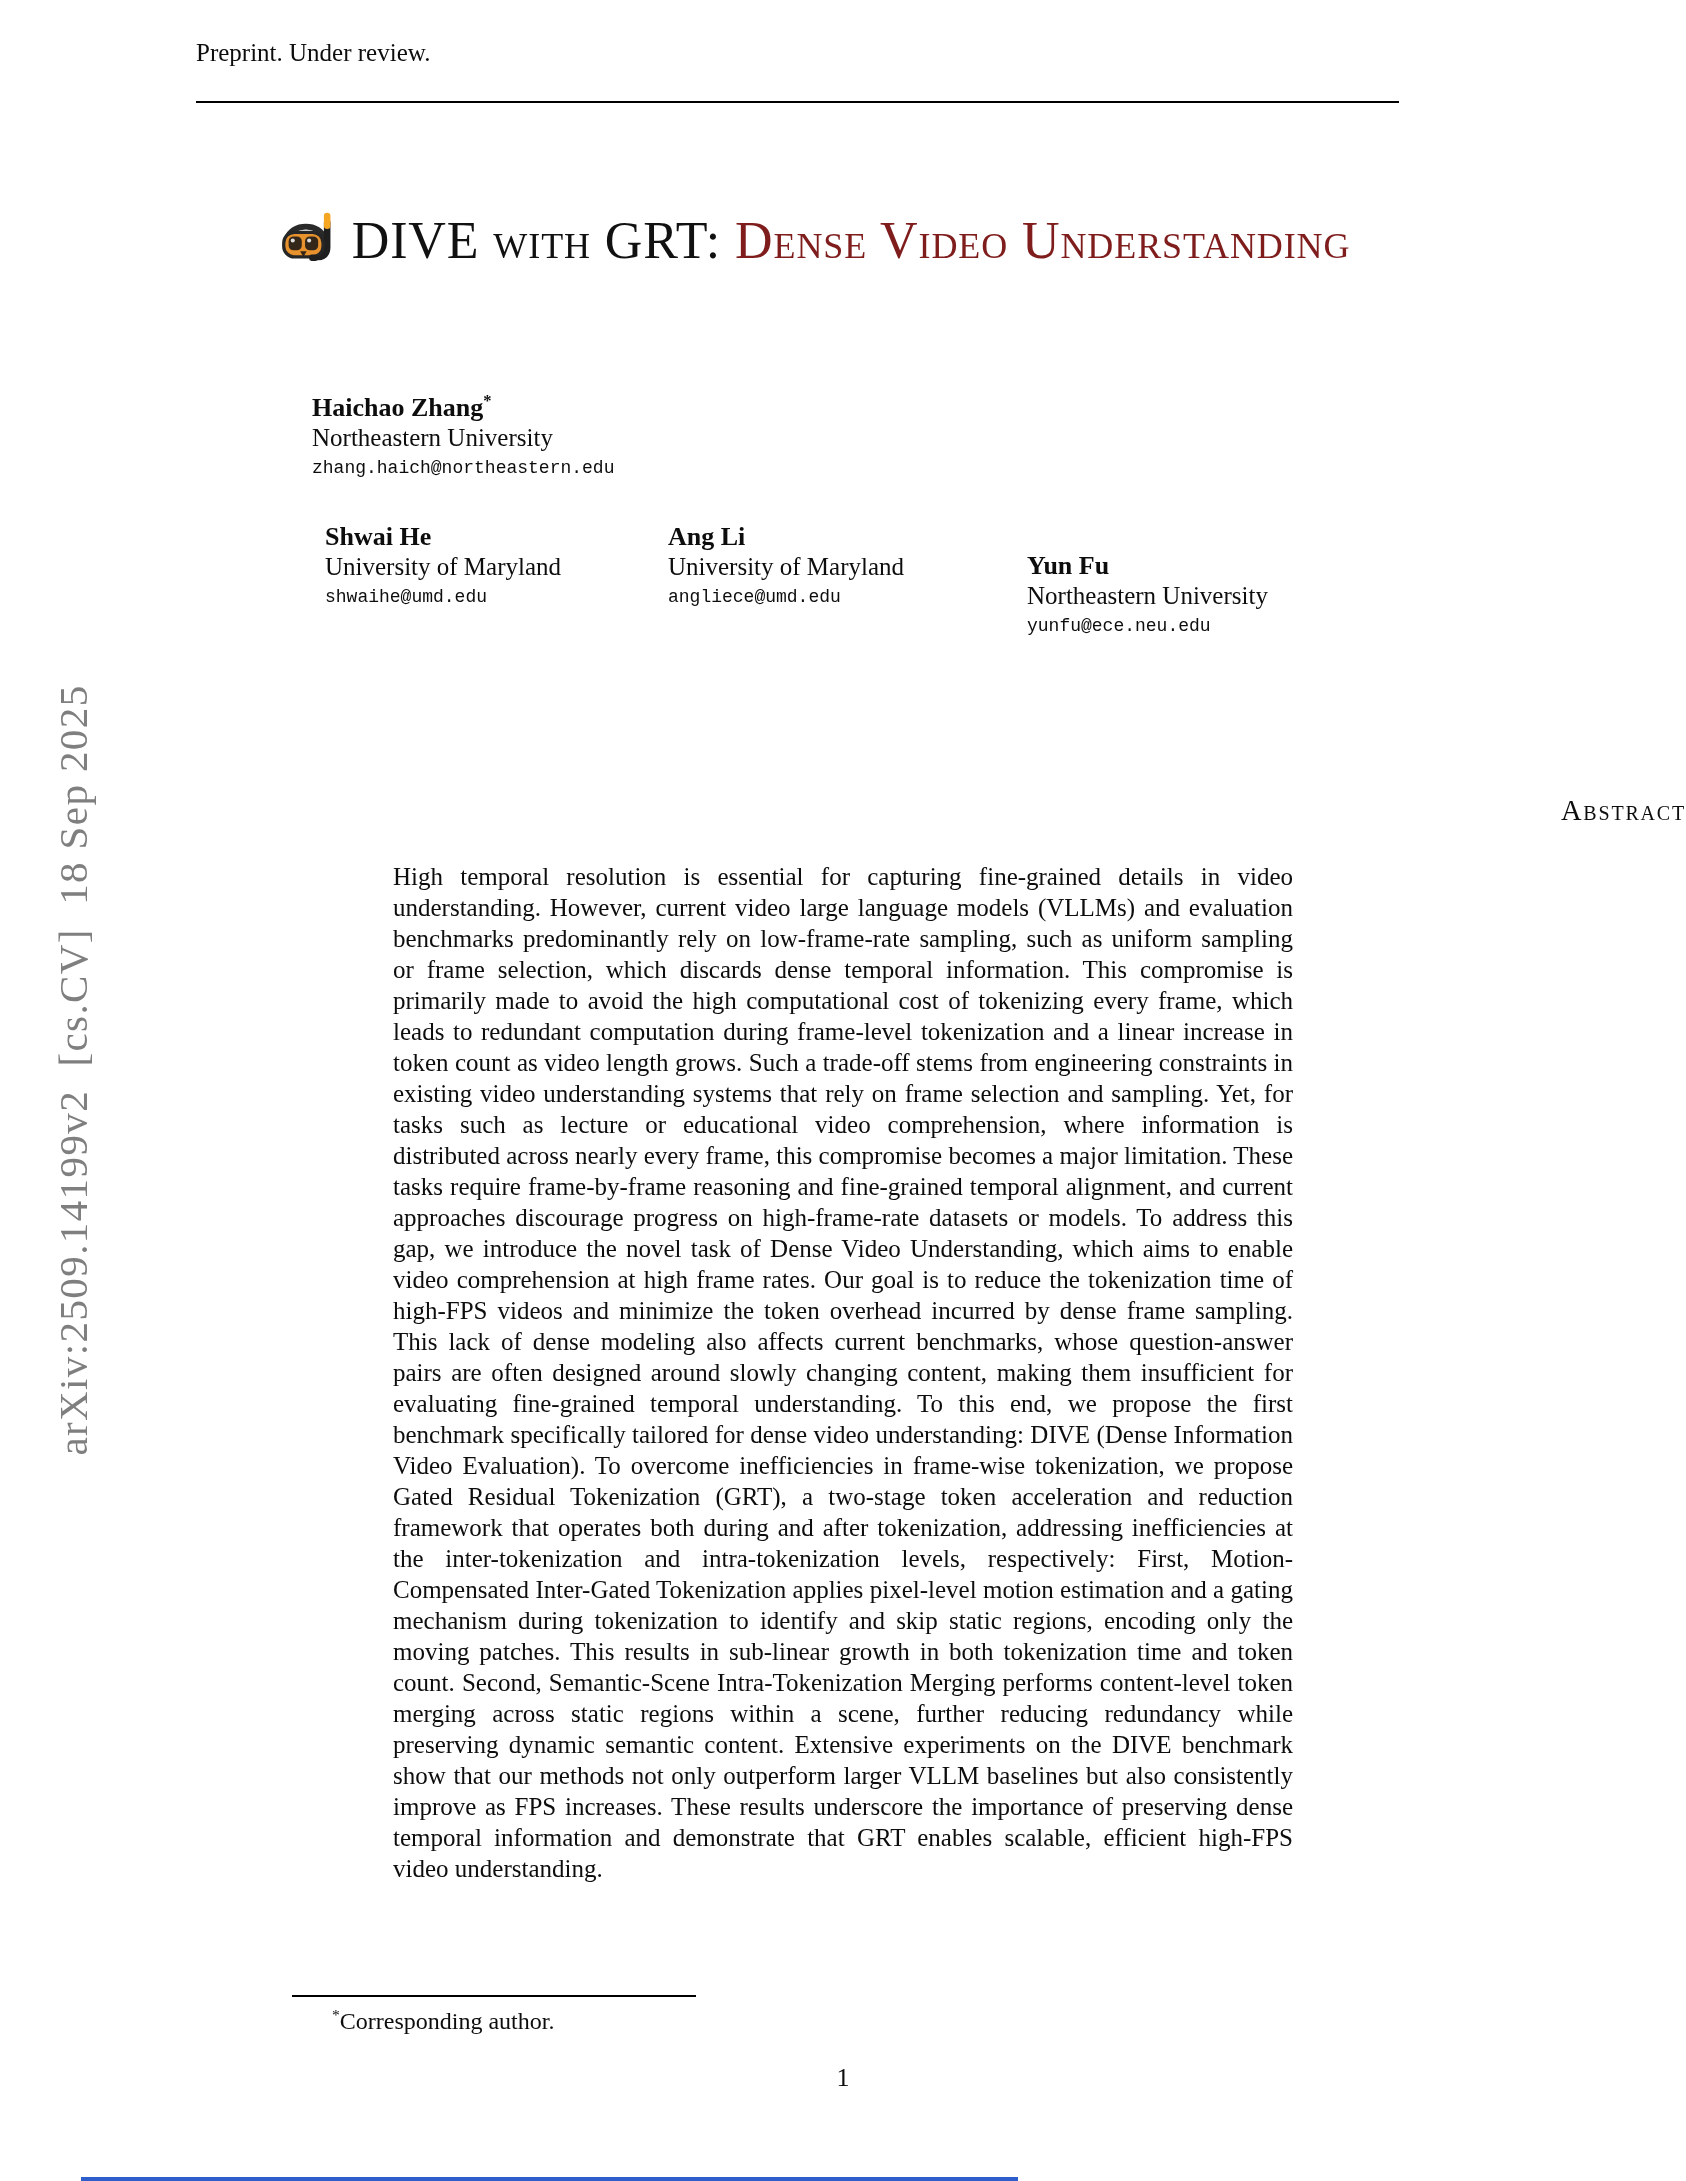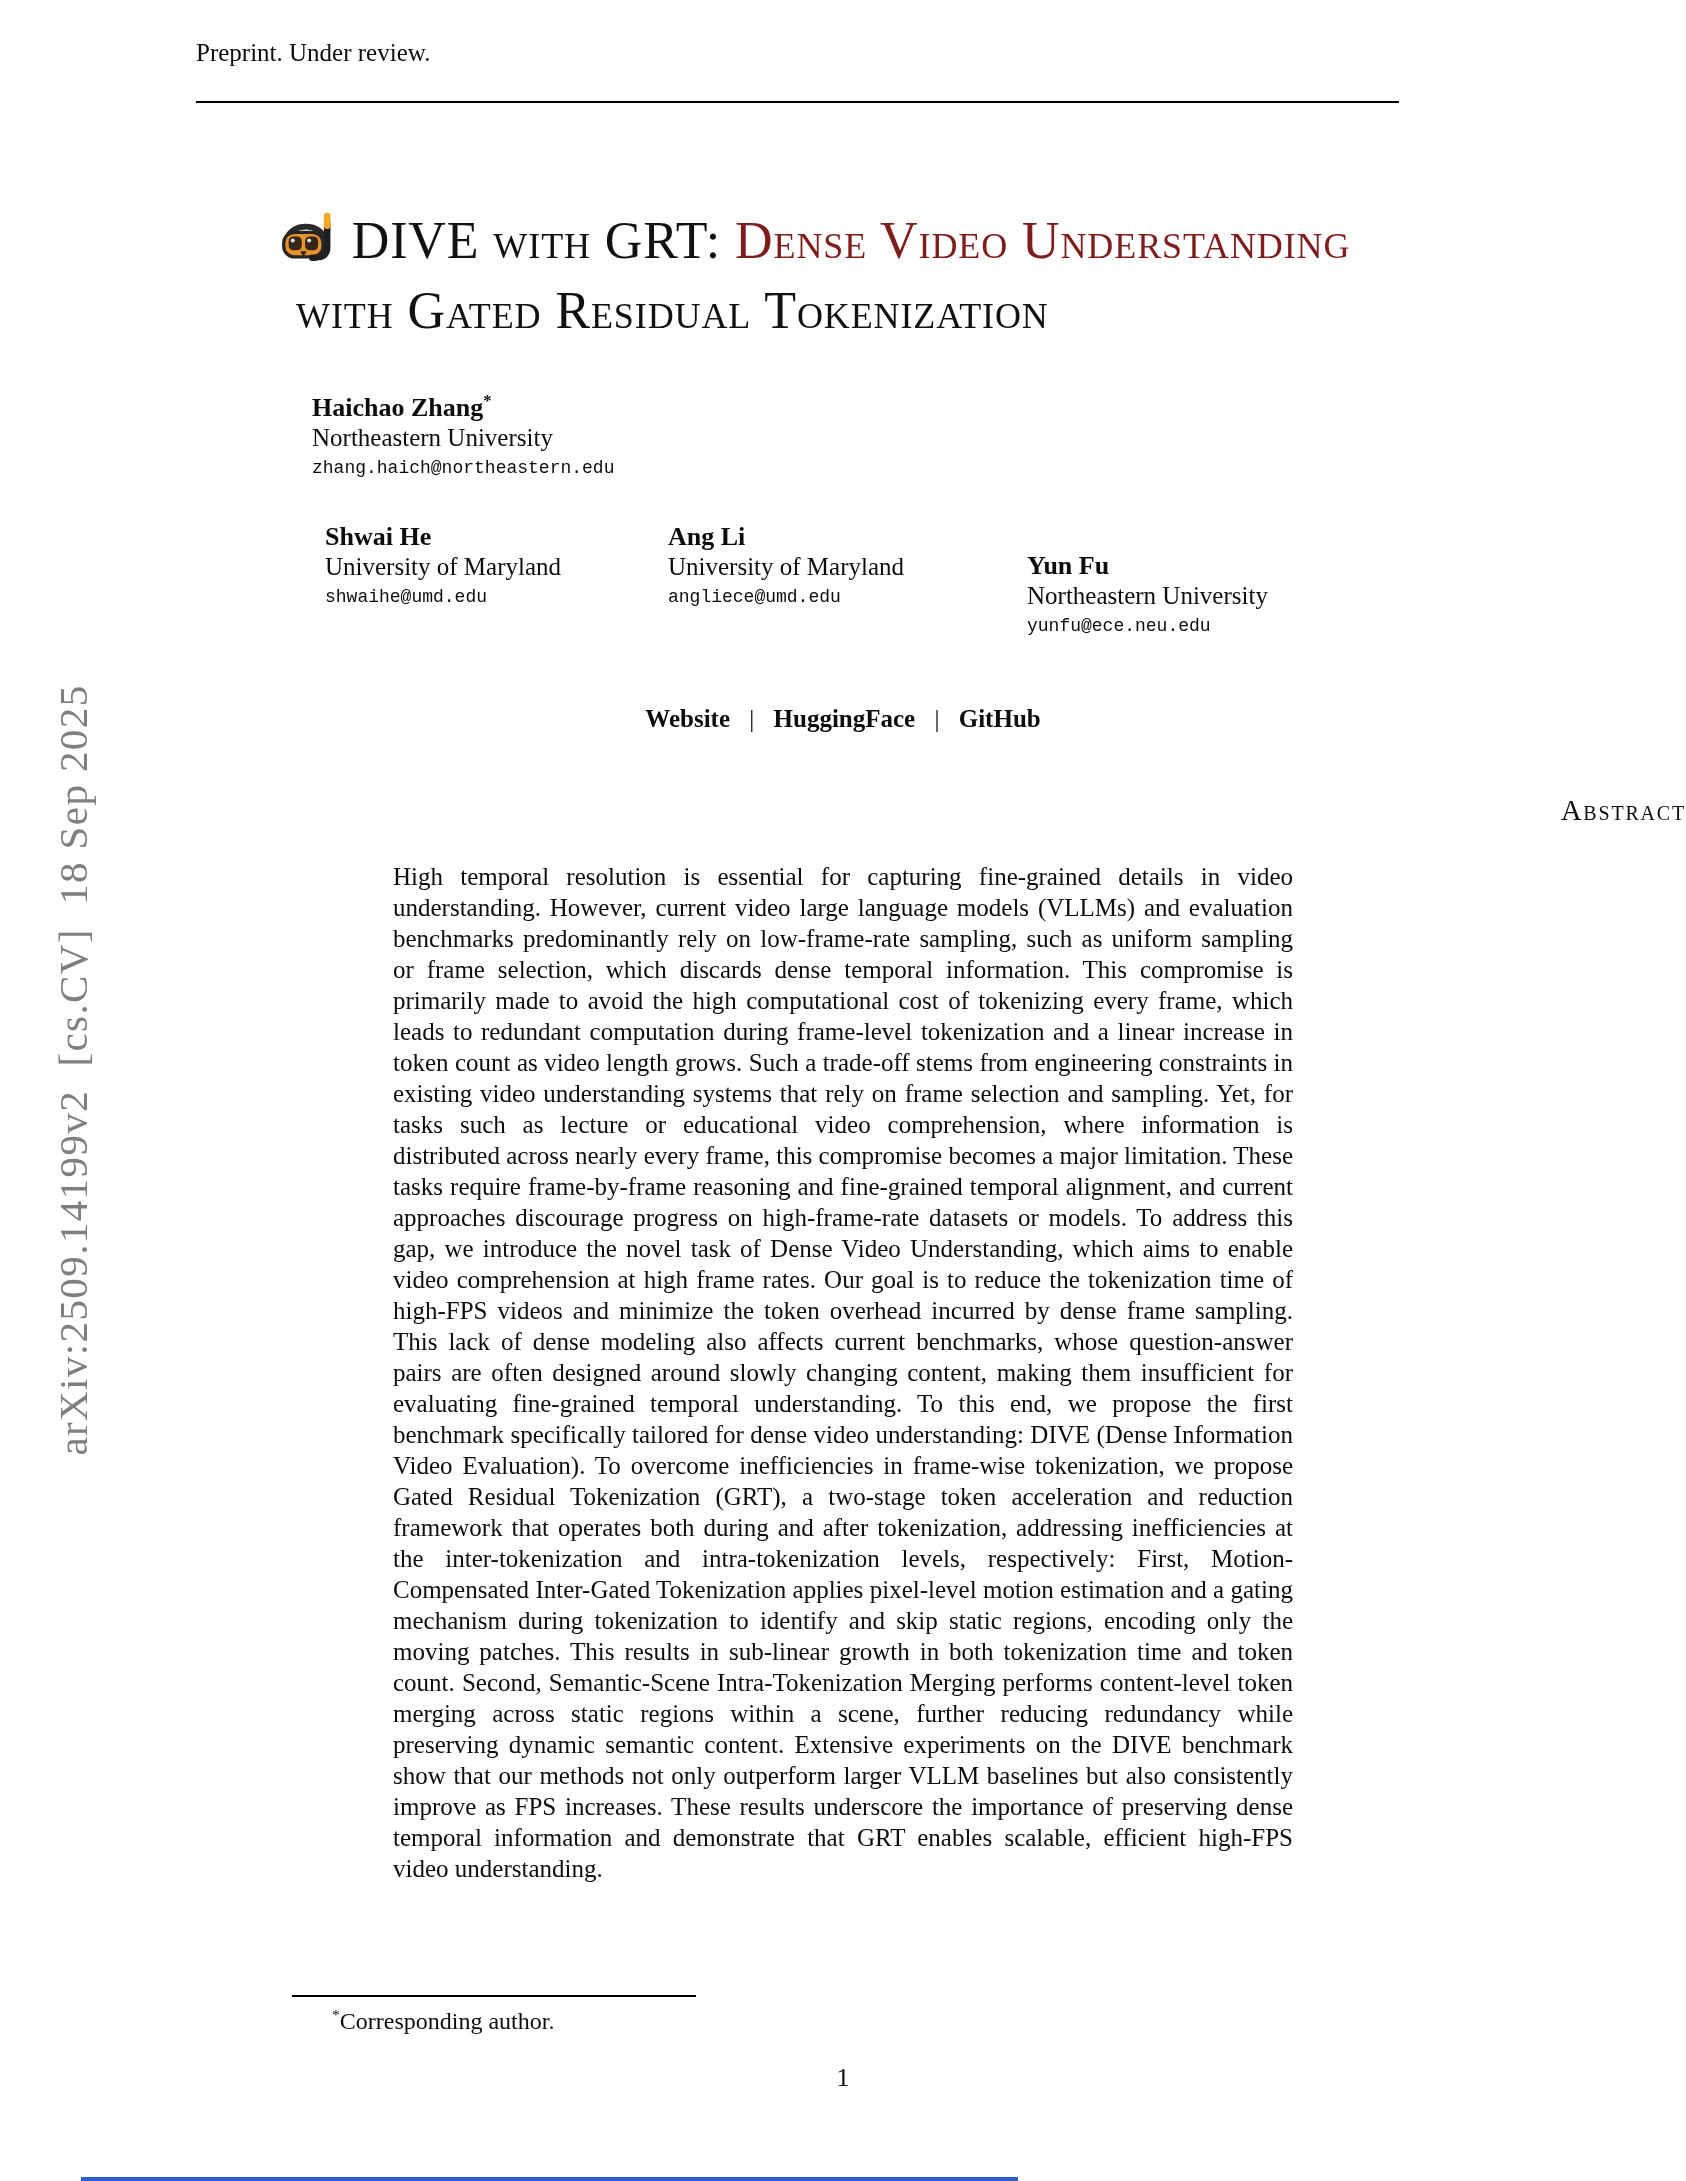--- a/index.html
+++ b/index.html
@@ -152,21 +152,20 @@
         <rect x="13" y="31" width="16" height="17" rx="6" fill="#342619"></rect>
         <rect x="33" y="31" width="16" height="17" rx="6" fill="#342619"></rect>
         <path d="M27 49 L31 56 L35 49 Z" fill="#342619"></path>
         <circle cx="18" cy="36" r="2.5" fill="#ffffff" opacity="0.85"></circle>
         <circle cx="38" cy="36" r="2.5" fill="#ffffff" opacity="0.85"></circle>
         <rect x="38" y="53" width="11" height="8" rx="3" fill="#1f1f1f"></rect>
       </svg>
     </span>
     <span class="title-text"><span>DIVE with GRT: </span><span style="color: #7f1d1d;">Dense Video Understanding</span></span>
   </div>
-  <div class="title-line2">with Gated Residual Tokenization</div>
 
   <div class="author" id="author-1">
     <div class="name"><span>Haichao Zhang</span><sup>*</sup></div>
     <div class="affil">Northeastern University</div>
     <div class="email">zhang.haich@northeastern.edu</div>
   </div>
 
   <div class="author" id="author-3">
     <div class="name">Shwai He</div>
     <div class="affil">University of Maryland</div>
@@ -176,27 +175,20 @@
     <div class="name">Ang Li</div>
     <div class="affil">University of Maryland</div>
     <div class="email">angliece@umd.edu</div>
   </div>
   <div class="author" id="author-5">
     <div class="name">Yun Fu</div>
     <div class="affil">Northeastern University</div>
     <div class="email">yunfu@ece.neu.edu</div>
   </div>
 
-  <div class="links-row">
-    <span class="link">Website</span>
-    <span class="sep">|</span>
-    <span class="link">HuggingFace</span>
-    <span class="sep">|</span>
-    <span class="link">GitHub</span>
-  </div>
 
   <div class="abstract-heading">Abstract</div>
   <div class="abstract-body">High temporal resolution is essential for capturing fine-grained details in video understanding. However, current video large language models (VLLMs) and evaluation benchmarks predominantly rely on low-frame-rate sampling, such as uniform sampling or frame selection, which discards dense temporal information. This compromise is primarily made to avoid the high computational cost of tokenizing every frame, which leads to redundant computation during frame-level tokenization and a linear increase in token count as video length grows. Such a trade-off stems from engineering constraints in existing video understanding systems that rely on frame selection and sampling. Yet, for tasks such as lecture or educational video comprehension, where information is distributed across nearly every frame, this compromise becomes a major limitation. These tasks require frame-by-frame reasoning and fine-grained temporal alignment, and current approaches discourage progress on high-frame-rate datasets or models. To address this gap, we introduce the novel task of Dense Video Understanding, which aims to enable video comprehension at high frame rates. Our goal is to reduce the tokenization time of high-FPS videos and minimize the token overhead incurred by dense frame sampling. This lack of dense modeling also affects current benchmarks, whose question-answer pairs are often designed around slowly changing content, making them insufficient for evaluating fine-grained temporal understanding. To this end, we propose the first benchmark specifically tailored for dense video understanding: DIVE (Dense Information Video Evaluation). To overcome inefficiencies in frame-wise tokenization, we propose Gated Residual Tokenization (GRT), a two-stage token acceleration and reduction framework that operates both during and after tokenization, addressing inefficiencies at the inter-tokenization and intra-tokenization levels, respectively: First, Motion-Compensated Inter-Gated Tokenization applies pixel-level motion estimation and a gating mechanism during tokenization to identify and skip static regions, encoding only the moving patches. This results in sub-linear growth in both tokenization time and token count. Second, Semantic-Scene Intra-Tokenization Merging performs content-level token merging across static regions within a scene, further reducing redundancy while preserving dynamic semantic content. Extensive experiments on the DIVE benchmark show that our methods not only outperform larger VLLM baselines but also consistently improve as FPS increases. These results underscore the importance of preserving dense temporal information and demonstrate that GRT enables scalable, efficient high-FPS video understanding.</div>
 
   <div class="footnote-rule"></div>
   <div class="footnote"><sup>*</sup><span>Corresponding author.</span></div>
 
   <div class="page-number">1</div>
 
   <div class="bottom-bar"></div>

